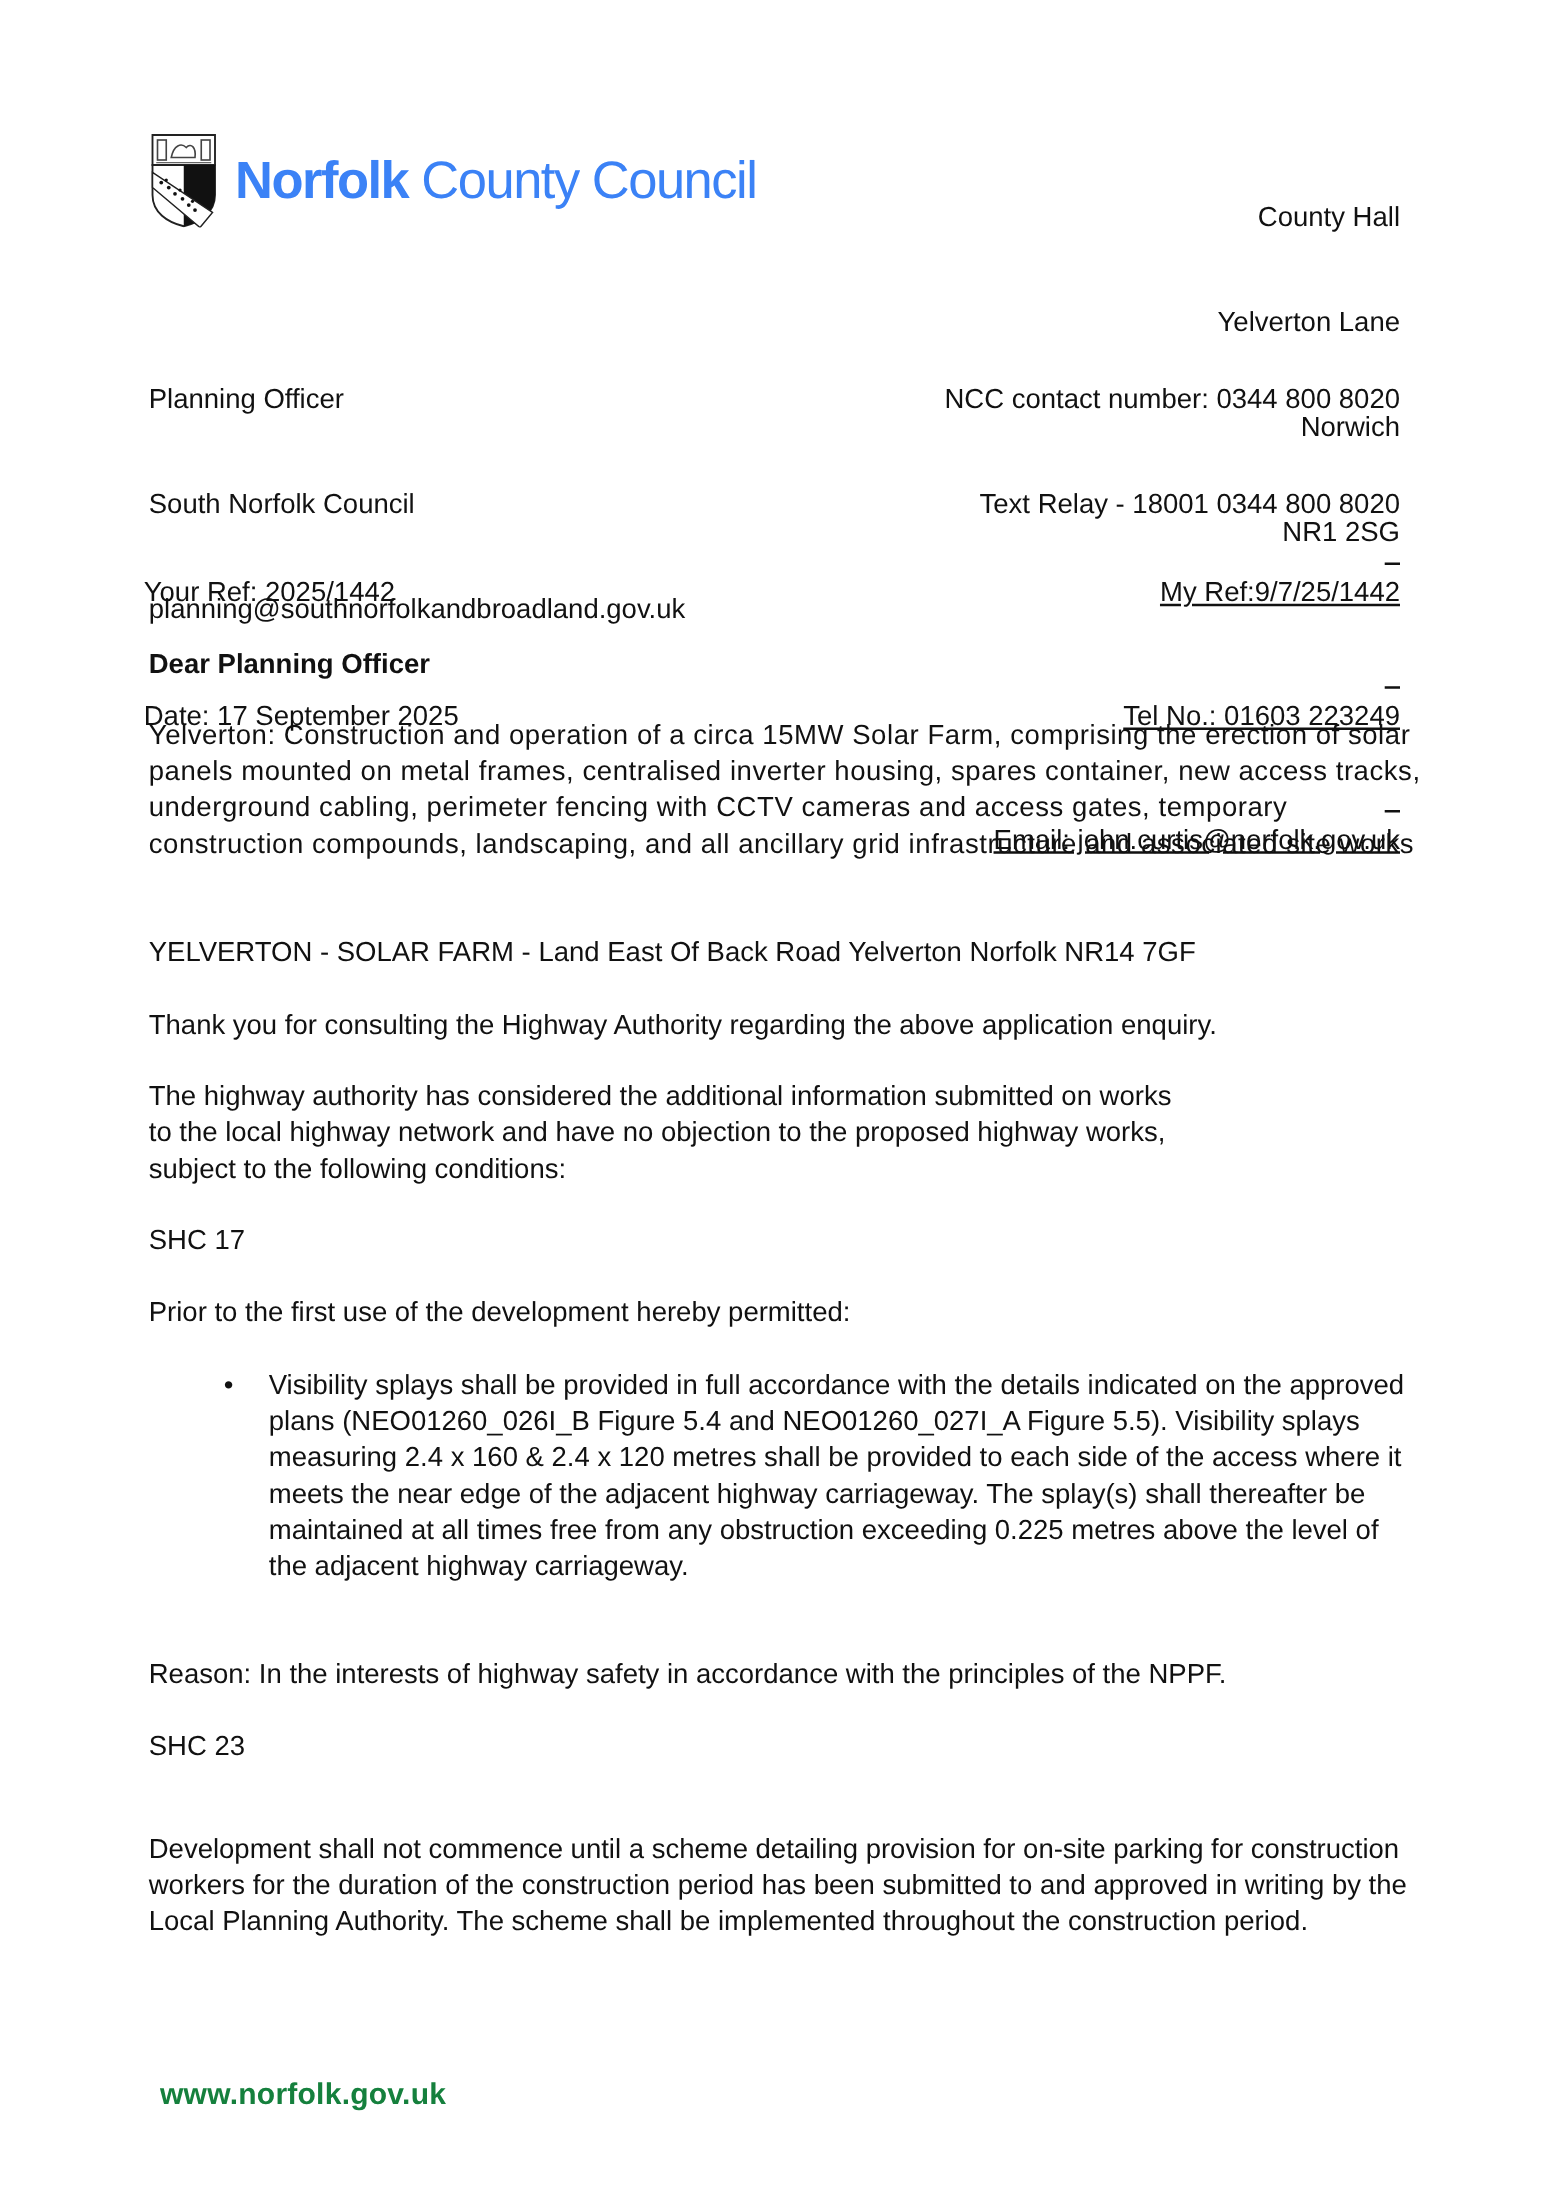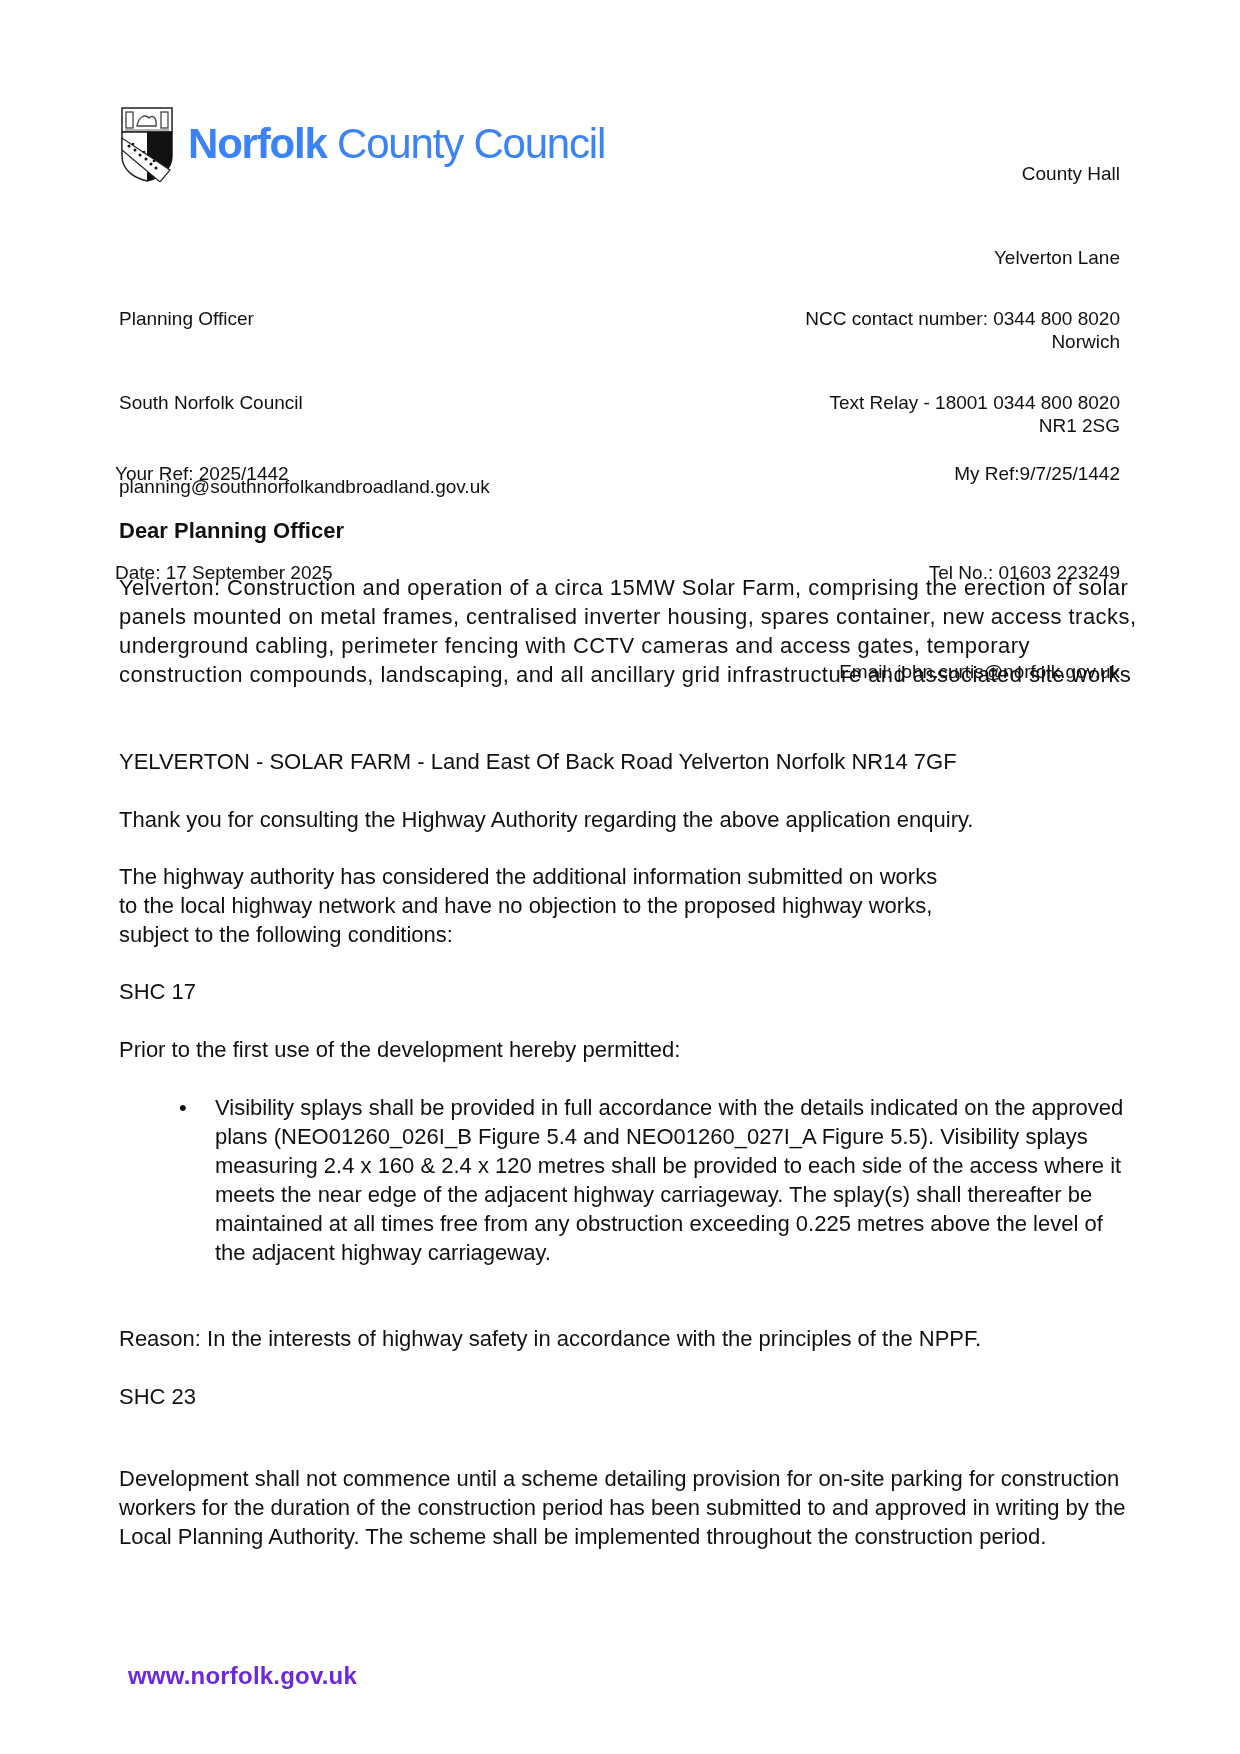--- a/index.html
+++ b/index.html
@@ -1,57 +1,57 @@
 <!DOCTYPE html>
 <html><head>
   <meta charset="utf-8">
   <style>
     html, body { margin: 0; padding: 0; background: #ffffff; }
     body {
       width: 1240px; height: 1754px; position: relative; overflow: hidden;
       font-family: "Liberation Sans", sans-serif; color: #111111;
     }
     .abs { position: absolute; }
-    .txt { font-size: 19px; line-height: 28px; white-space: pre; }
+    .txt { font-size: 22px; line-height: 28px; white-space: pre; }
     .right { text-align: right; }
 
     
     #logo { left: 120px; top: 106px; height: 76px; display: flex; align-items: center; }
     #crest { width: 54px; height: 76px; }
     #logo-text { margin-left: 14px; font-size: 42px; letter-spacing: -1.2px; color: #3b82f6; line-height: 50px; white-space: nowrap; }
     #logo-text .bold { font-weight: bold; }
 
     
     #council-address { right: 120px; top: 104px; }
     #contact-numbers { right: 120px; top: 249px; text-align: right; }
     #recipient { left: 119px; top: 249px; }
 
     
     #your-ref-block { left: 115px; top: 391px; line-height: 33px; }
-    #my-ref-block { right: 120px; top: 391px; line-height: 33px; }
+    #my-ref-block { right: 120px; top: 391px; line-height: 33px; text-decoration: underline; }
 
     
     .para { left: 119px; width: 1020px; font-size: 22px; line-height: 29px; white-space: normal; }
     #salutation { top: 516px; font-weight: bold; }
     #proposal { top: 573px; letter-spacing: 0.45px; }
     #site-address { top: 747px; }
     #thanks { top: 805px; }
     #consideration { top: 862px; }
     #shc17-title { top: 977px; }
     #shc17-intro { top: 1035px; }
 
     #shc17-bullet { left: 179px; top: 1093px; width: 950px; display: flex; }
     #bullet-dot { width: 36px; flex: none; font-size: 22px; line-height: 29px; }
     #bullet-text { font-size: 22px; line-height: 29px; }
 
     #shc17-reason { top: 1324px; }
     #shc23-title { top: 1382px; }
     #shc23-text { top: 1440px; margin-top: 24px; }
 
-    #footer-url { left: 128px; top: 1662px; font-weight: bold; font-size: 24px; letter-spacing: 0.2px; color: #6d28d9; }
+    #footer-url { left: 128px; top: 1662px; font-weight: bold; font-size: 24px; letter-spacing: 0.2px; color: #15803d; }
   </style>
 </head>
 <body>
 
 <div id="logo" class="abs">
   <svg id="crest" viewBox="0 0 54 76">
 
     <path d="M2 2 H52 V26 H2 Z" fill="#fff" stroke="#222" stroke-width="1.5"></path>
     <rect x="6" y="6" width="7" height="16" fill="none" stroke="#444" stroke-width="1.3"></rect>
     <rect x="41" y="6" width="7" height="16" fill="none" stroke="#444" stroke-width="1.3"></rect>

